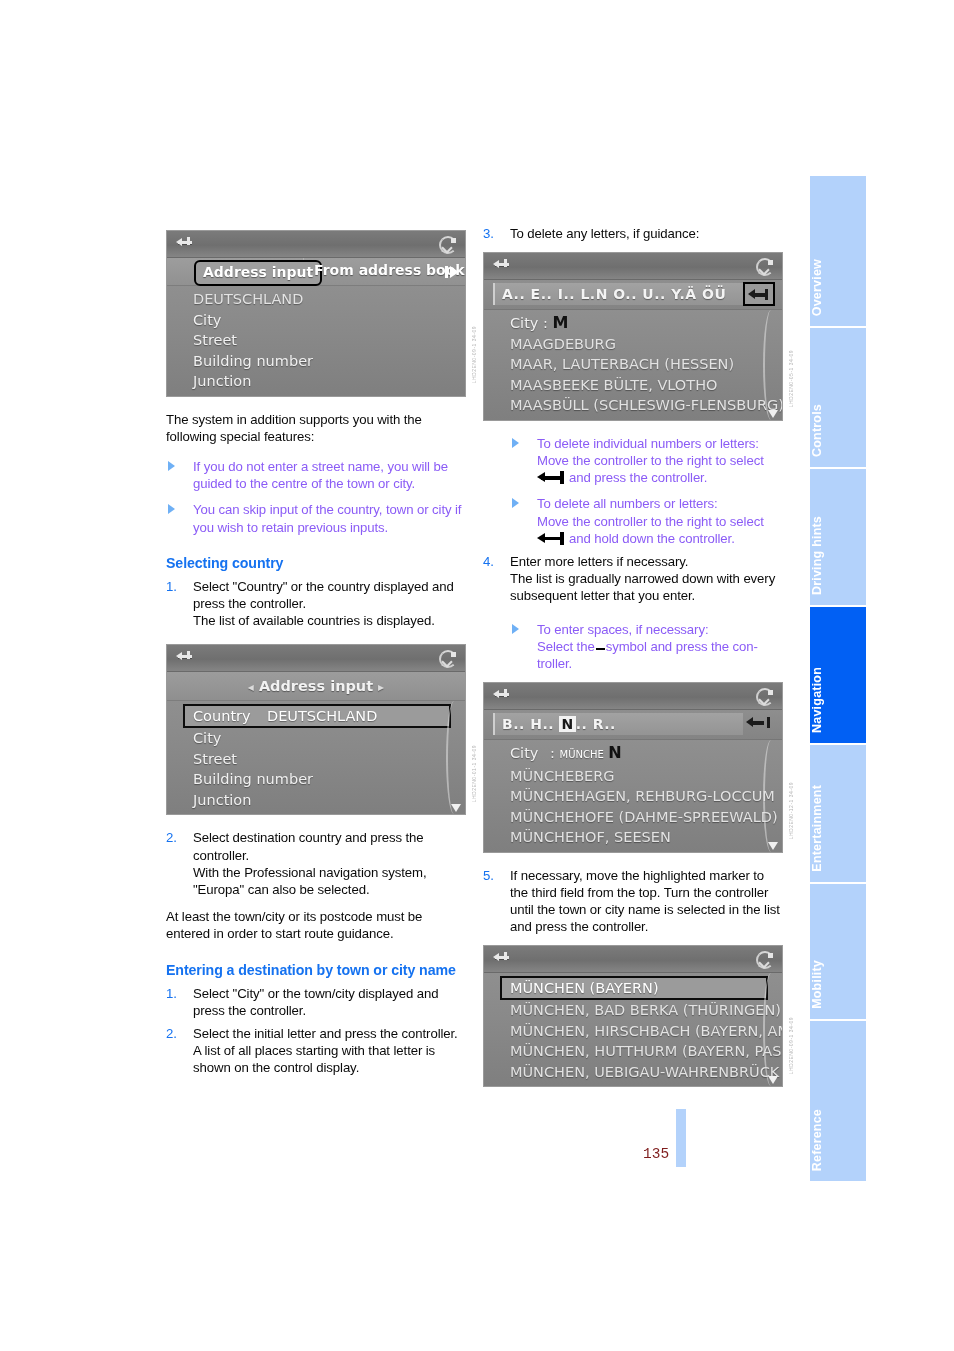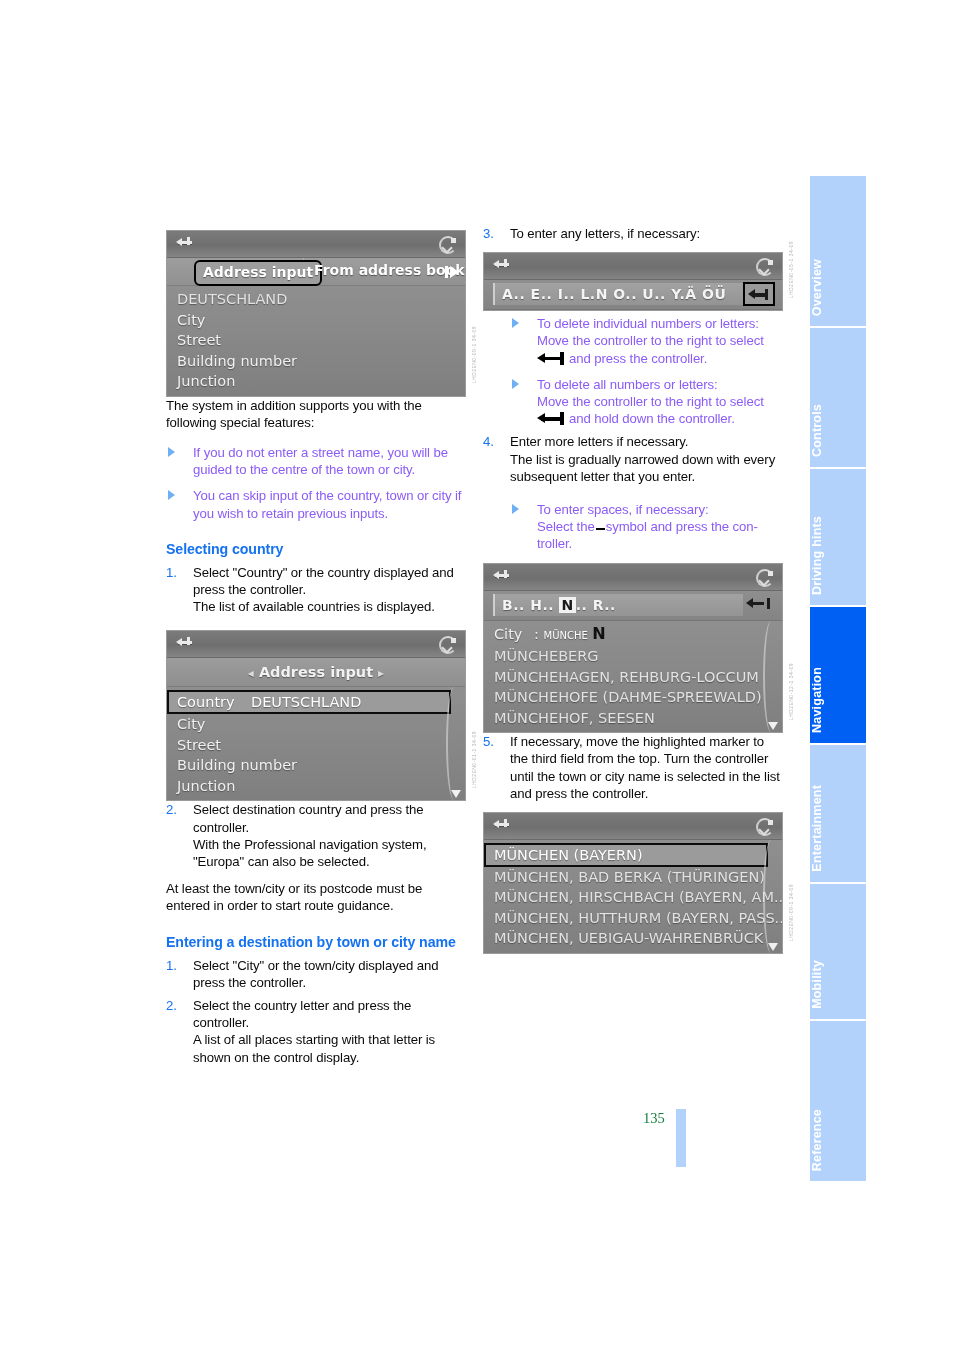--- a/index.html
+++ b/index.html
@@ -145,20 +145,21 @@
 
   
   .shot {
     position: relative;
     width: 300px;
     background: #8d8d8d;
     border: 1px solid #9a9a9a;
     box-sizing: border-box;
     font-family: "DejaVu Sans", sans-serif;
     user-select: none;
+    margin-bottom: 14px;
   }
   .shot .topbar {
     position: relative;
     height: 26px;
     background: linear-gradient(to bottom, #7b7b7b 0%, #6f6f6f 55%, #858585 100%);
     border-bottom: 1px solid #6a6a6a;
   }
   
   .ico-back {
     position: absolute;
@@ -333,21 +334,21 @@
   }
   .bs-key .bar {
     position: absolute; right: 5px; top: 5px;
     width: 3.5px; height: 11px; background: #1b1b1b;
   }
 
   
   .listbody {
     position: relative;
     background: linear-gradient(to bottom,#8f8f8f 0%, #898989 40%, #7f7f7f 100%);
-    padding: 3px 0 4px 0;
+    padding: 3px 0 4px 16px;
   }
   .listbody .row {
     position: relative;
     color: #f1f1f1;
     font-size: 14.5px;
     line-height: 20.5px;
     padding: 0 22px 0 10px;
     white-space: nowrap;
     overflow: hidden;
     text-shadow: 0 1px 1px rgba(0,0,0,.38);
@@ -451,24 +452,24 @@
     color: #ffffff;
     letter-spacing: .2px;
     white-space: nowrap;
   }
   .rail .tab.active .lab { color: #ffffff; }
 
   
   .pagenum {
     position: absolute;
     left: 643px;
-    top: 1110px;
+    top: 1146px;
     font-size: 14.5px;
-    color: #15803d;
-    font-family: Liberation Serif, serif;
+    color: #7f1d1d;
+    font-family: Liberation Mono, monospace;
   }
   .pagebar {
     position: absolute;
     left: 676px;
     top: 1109px;
     width: 10px;
     height: 58px;
     background: #b3d2fb;
   }
 </style>
@@ -571,32 +572,32 @@
 
     <h3 class="sec">Entering a destination by town or city name</h3>
 
     <ol class="steps">
       <li>
         <span class="num">1.</span>
         <span style="white-space:pre-line">Select "City" or the town/city displayed and press the controller.</span>
       </li>
       <li>
         <span class="num">2.</span>
-        <span style="white-space:pre-line">Select the country letter and press the controller.
+        <span style="white-space:pre-line">Select the initial letter and press the controller.
 A list of all places starting with that letter is shown on the control display.</span>
       </li>
     </ol>
   </div>
 
   <div class="col-right">
 
     <ol class="steps">
       <li style="margin-bottom:10px">
         <span class="num">3.</span>
-        <span>To enter any letters, if necessary:</span>
+        <span>To delete any letters, if guidance:</span>
       </li>
     </ol>
 
     <div class="shot">
       <div class="topbar">
         <div class="ico-back">
             <i class="b1"></i>
             <i class="b2"></i>
             <i class="b3"></i>
           </div>
@@ -608,20 +609,31 @@
       </div>
       <div class="letterrow">
         <div class="letterfield">
           <div class="ltxt">A..  E..  I..  L.N O..  U..  Y.Ä ÖÜ</div>
         </div>
         <div class="bs-key">
             <i class="shaft"></i>
             <i class="head"></i>
             <i class="bar"></i>
           </div>
+      </div>
+      <div class="listbody">
+        <div class="row"><span>City :</span> <span class="big">M</span></div>
+        <div class="row dim">MAAGDEBURG</div>
+        <div class="row dim">MAAR, LAUTERBACH (HESSEN)</div>
+        <div class="row dim">MAASBEEKE BÜLTE, VLOTHO</div>
+        <div class="row dim">MAASBÜLL (SCHLESWIG-FLENSBURG)</div>
+        <div class="scroll">
+          <div class="curve"></div>
+          <div class="down"></div>
+        </div>
       </div>
       <div class="imgcode">
           <span>LHD2EN0-05-1 34-09</span>
         </div>
     </div>
 
     <ul class="tri indent" style="margin-top:4px">
       <li>
         <span class="tri-mark"></span>
         <span>To delete individual numbers or letters:</span><br>

